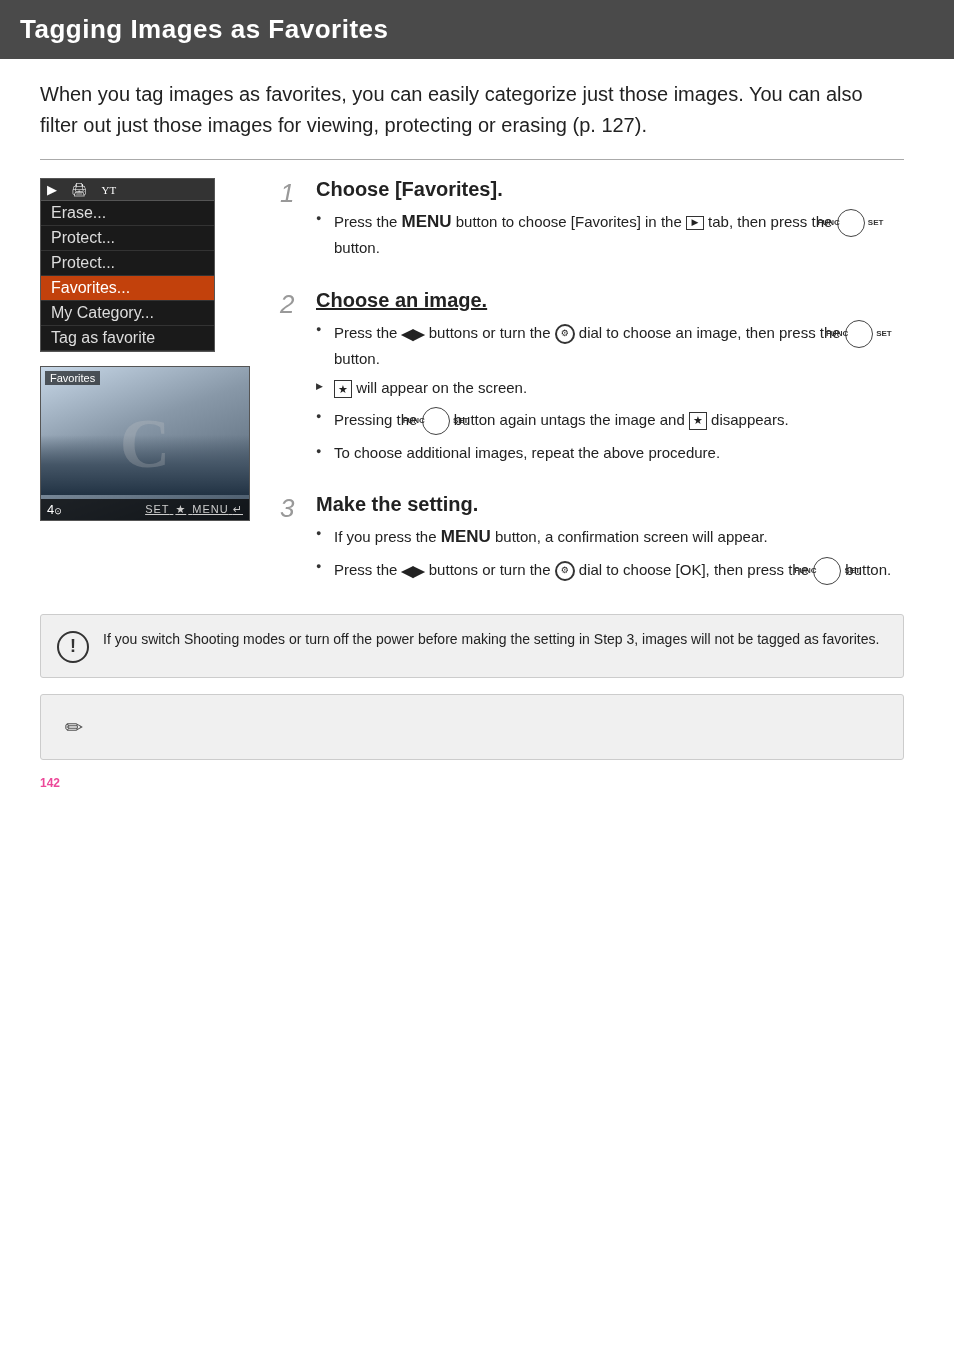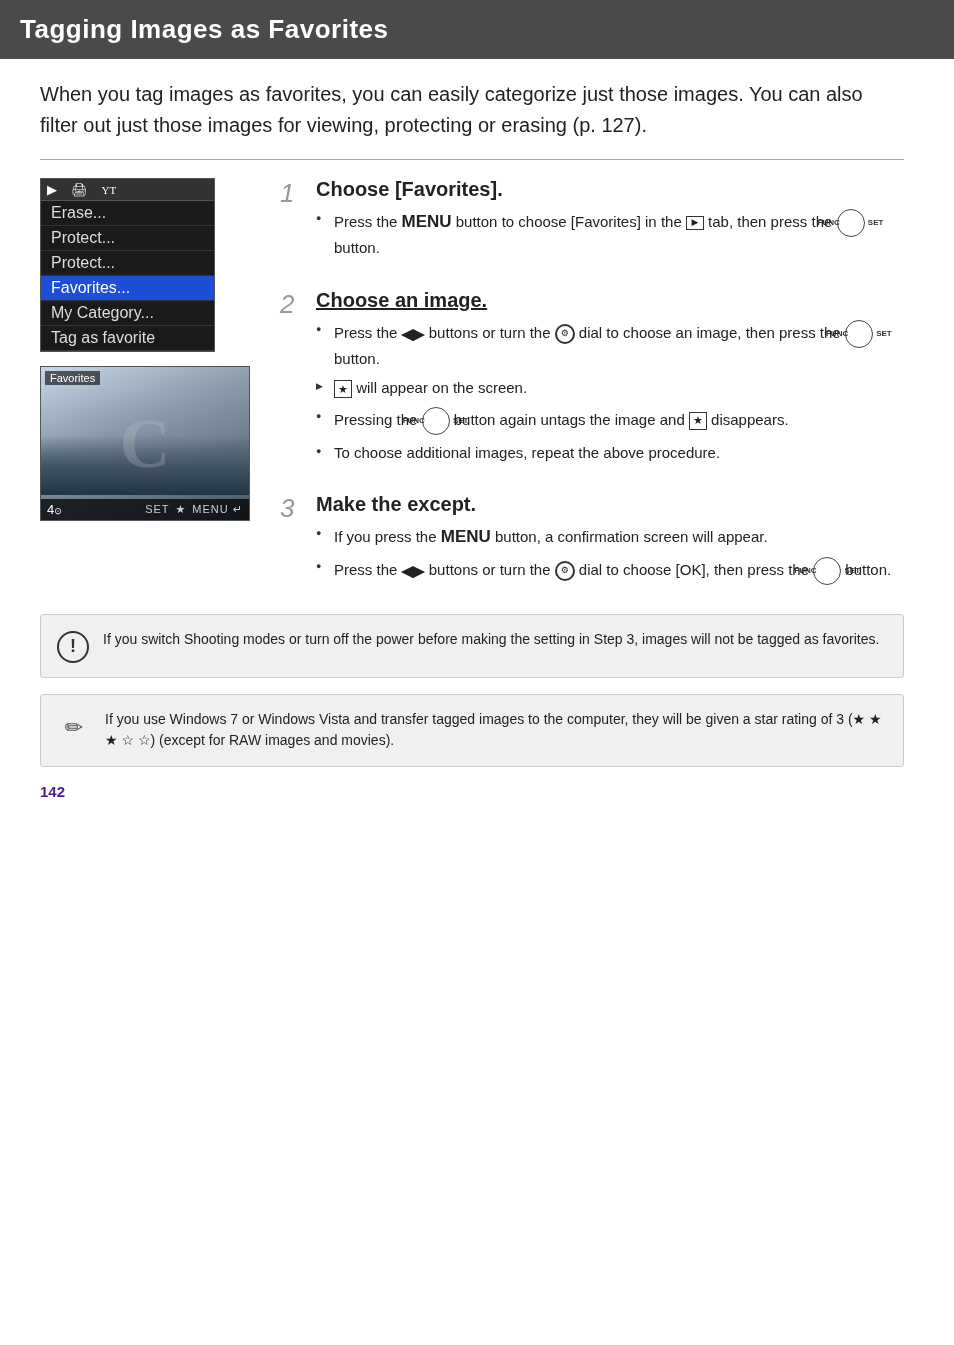--- a/index.html
+++ b/index.html
@@ -72,21 +72,21 @@
     }
 
     .menu-item {
       padding: 3px 10px;
       color: #ddd;
       font-size: 16px;
       border-bottom: 1px solid #333;
     }
 
     .menu-item.selected {
-      background: #1d4ed8;
+      background: #c2410c;
       color: #fff;
     }
 
     
     .favorites-screenshot {
       border: 1.5px solid #555;
       width: 210px;
       height: 155px;
       background: linear-gradient(160deg, #c8d8e8 0%, #8898a8 40%, #687888 70%, #445566 100%);
       position: relative;
@@ -141,20 +141,21 @@
     .fav-bottom-left {
       display: flex;
       gap: 6px;
       align-items: center;
     }
 
     .fav-bottom-right {
       font-size: 11px;
       color: #ccc;
       letter-spacing: 1px;
+      text-decoration: underline;
     }
 
     
     .func-btn {
       display: inline-flex;
       align-items: center;
       justify-content: center;
       width: 28px;
       height: 28px;
       border-radius: 50%;
@@ -250,23 +251,23 @@
     }
 
     .notice-text {
       font-size: 14px;
       line-height: 1.55;
       color: #222;
     }
 
     
     .page-number {
-      font-size: 15px;
-      font-weight: bold;
-      color: #4c1d95;
+      font-size: 12px;
+      font-weight: bold;
+      color: #ec4899;
     }
 
     
     .steps-and-images {
       display: flex;
       flex-direction: row;
       align-items: flex-start;
       gap: 0;
     }
 
@@ -435,21 +436,21 @@
             <li>
               To choose additional images, repeat the above procedure.
             </li>
           </ul>
         </div>
       </div>
 
       <div class="step-block">
         <div class="step-num">3</div>
         <div class="step-body">
-          <div class="step-heading">Make the except.</div>
+          <div class="step-heading">Make the setting.</div>
           <ul class="dots">
             <li>
               If you press the <span style="font-weight:bold;font-size:17px;">MENU</span> button, a confirmation screen will appear.
             </li>
             <li>
               Press the <span class="lr-arrows">◀▶</span> buttons or turn the 
               <span class="dial-icon">⚙</span>
               dial to choose [OK], then press the 
               <span class="func-btn">
                   <span style="display:block;line-height:1;">FUNC</span>
@@ -464,20 +465,17 @@
     </div>
   </div>
 
   <div class="notice-box">
     <div class="notice-icon">!</div>
     <div class="notice-text">If you switch Shooting modes or turn off the power before making the setting in Step 3, images will not be tagged as favorites.</div>
   </div>
 
   <div class="notice-box">
     <div class="notice-pencil">✏</div>
-    <div class="notice-text">
-      If you use Windows 7 or Windows Vista and transfer tagged images to the computer, they will be given a star rating of 3 (★ ★ ★ ☆ ☆) (except for RAW images and movies).
-    </div>
   </div>
 
   <div class="page-number">142</div>
 
 </div>
 
 </body></html>

